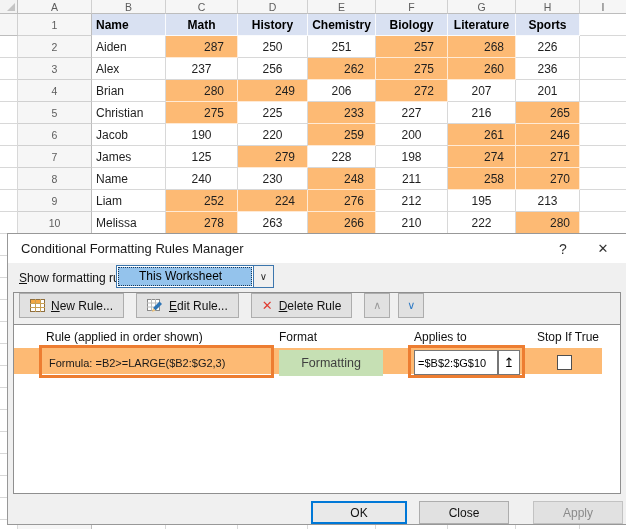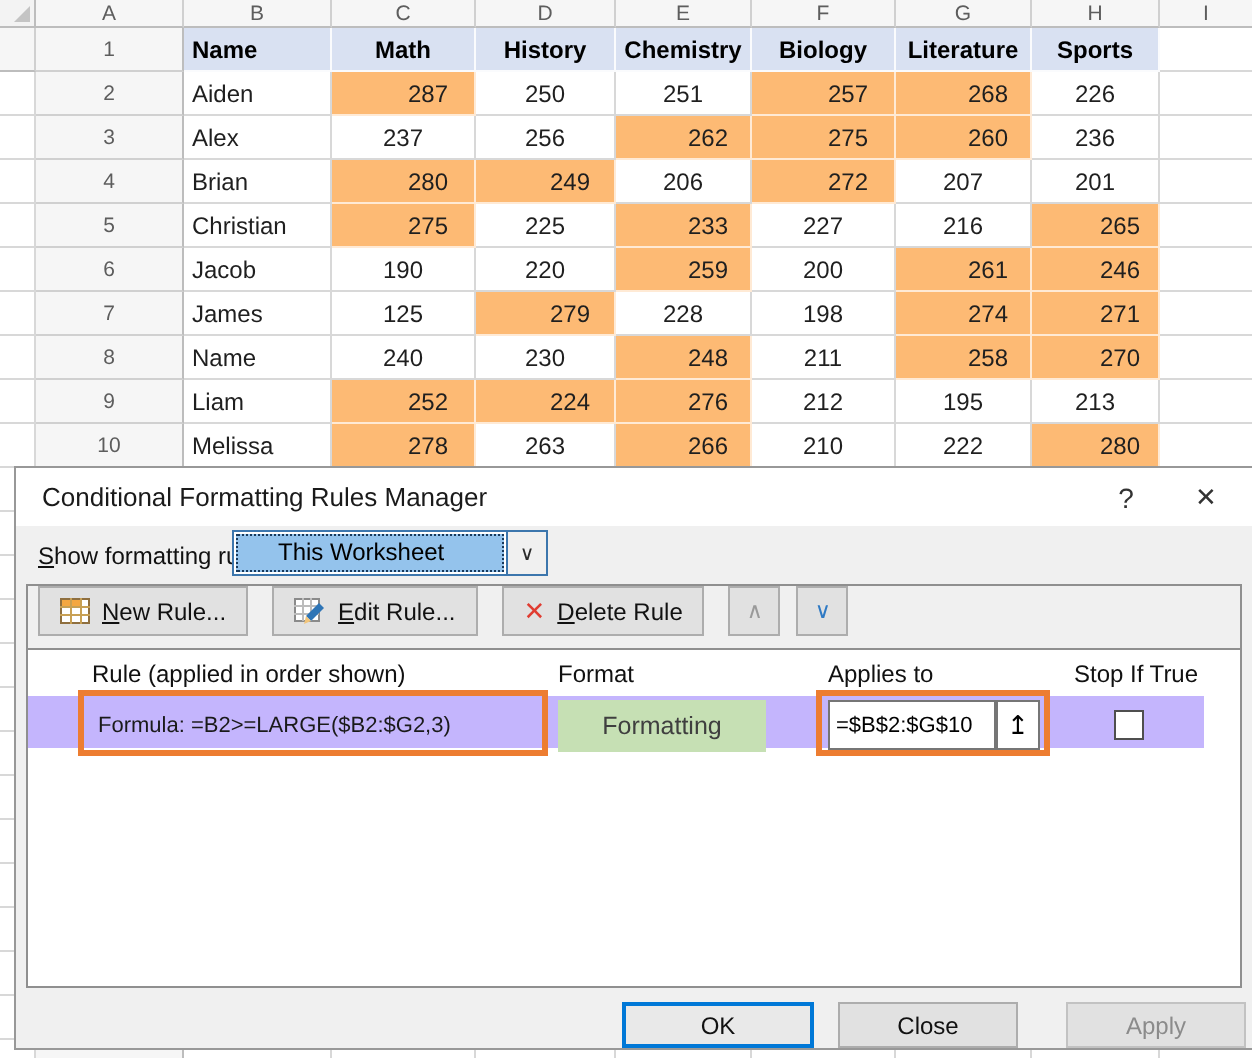--- a/index.html
+++ b/index.html
@@ -51,21 +51,21 @@
   .tb-btn svg, .tb-btn .txt-icon { margin-right:6px; }
   .txt-icon { font-size:13px; line-height:13px; }
   .arrow-btn { width:26px; height:25px; background:#e1e1e1; border:1px solid #adadad;
     display:flex; align-items:center; justify-content:center; font-size:11px; margin-right:8px; }
   #up-glyph { color:#9a9a9a; } #down-glyph { color:#2f7ac4; }
 
   #listbox { position:absolute; left:5px; top:90px; width:608px; height:170px;
     background:#fff; border:1px solid #8f8f8f; }
   .lh { position:absolute; top:5px; font-size:12px; color:#111; white-space:nowrap; }
   #lh-rule { left:32px; } #lh-format { left:265px; } #lh-applies { left:400px; } #lh-stop { left:523px; }
-  #rule-row { position:absolute; left:0; top:23px; width:588px; height:26px; background:#c4b5fd; }
+  #rule-row { position:absolute; left:0; top:23px; width:588px; height:26px; background:#fdba74; }
   #rule-formula { position:absolute; left:35px; top:9px; font-size:11px; color:#1a1a1a; white-space:nowrap; }
   #fmt-preview { position:absolute; left:265px; top:2px; width:104px; height:26px;
     background:#c6e0b4; display:flex; align-items:center; justify-content:center;
     font-size:12.5px; color:#3f3f3f; }
   #applies-input { position:absolute; left:400px; top:2px; width:84px; height:25px;
     border:1px solid #767676; background:#fff; font-size:11px; padding-left:3px;
     font-family:"Liberation Sans", sans-serif; color:#000; }
   #range-btn { position:absolute; left:484px; top:2px; width:22px; height:25px;
     border:1px solid #767676; background:#fff; display:flex; align-items:center;
     justify-content:center; font-size:13px; color:#000; }

